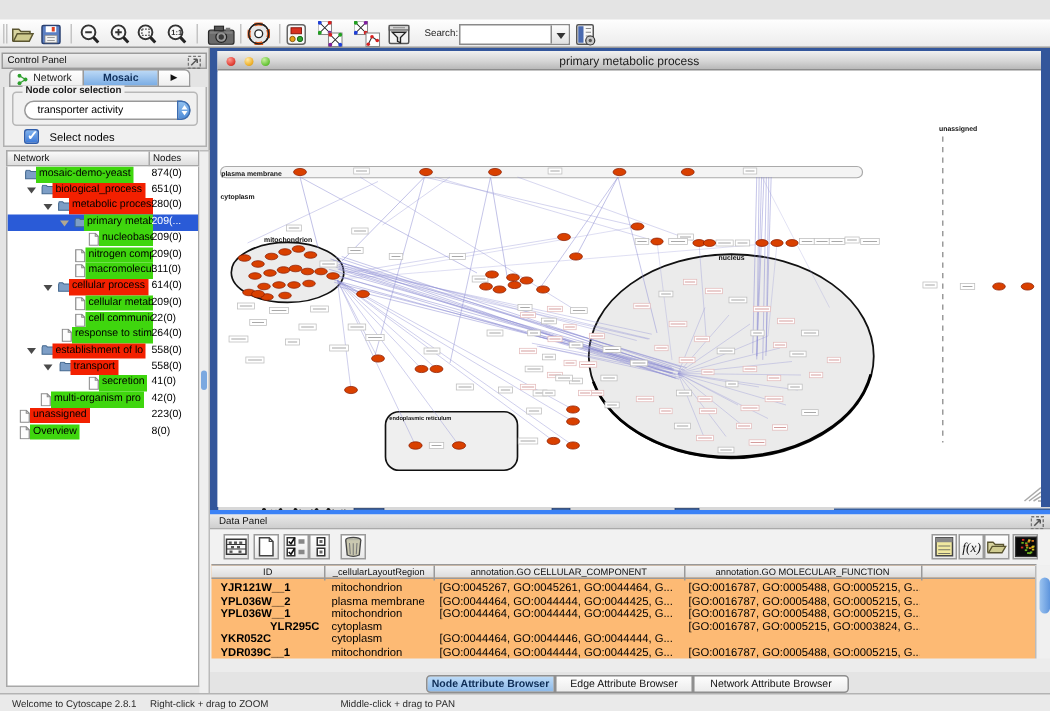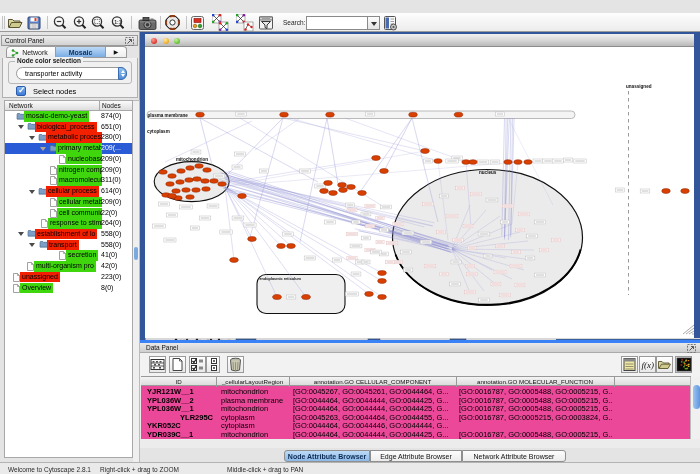--- a/index.html
+++ b/index.html
@@ -110,21 +110,21 @@
 
 #dpanel { left:140px; top:340px; width:560px; height:110px; background:#ececec;
   border-top:3px solid #3b82f6; }
 #dphead { position:absolute; left:0; top:0; width:560px; height:10px;
   background:linear-gradient(#e9e9e9,#cfcfcf); border-bottom:1px solid #aaa;
   font-size:6.5px; color:#111; line-height:10px; padding-left:6px; }
 #dptools { position:absolute; left:0; top:10px; width:560px; height:24px;
   background:#f2f2f2; }
 .dicon { position:absolute; top:3px; width:17px; height:17px;
   background:linear-gradient(#ffffff,#e8e8e8); border:1px solid #9a9a9a; }
-#dtable { position:absolute; left:1px; top:33px; width:549px; height:63px; background:#ec4899; }
+#dtable { position:absolute; left:1px; top:33px; width:549px; height:63px; background:#fdba74; }
 #dthead { position:absolute; left:0; top:0; width:550px; height:10px;
   background:linear-gradient(#f4f4f4,#dcdcdc); border-top:1px solid #999;
   border-bottom:1px solid #999; font-size:6.2px; color:#111; }
 #dthead div { position:absolute; top:1px; text-align:center; }
 .dtrow { position:absolute; left:0; width:550px; height:8.6px; font-size:7.5px;
   color:#000; white-space:nowrap; }
 .dtrow b { font-weight:bold; }
 #dpscroll { position:absolute; left:550px; top:34px; width:10px; height:62px;
   background:#f0f0f0; border-left:1px solid #bbb; }
 #dpthumb { position:absolute; left:1.5px; top:8px; width:7px; height:24px;
@@ -429,20 +429,21 @@
     <div id="treescroll">
         <div id="treethumb"></div>
       </div>
   </div>
 
   <div id="mainwin" class="abs">
     <div id="mwtitle">
       <div class="light" style="left:6px; top:3.5px; width:6px; height:6px; background:radial-gradient(circle at 35% 30%, #ff9a90, #e3443a 60%, #b01e12);"></div>
       <div class="light" style="left:18px; top:3.5px; width:6px; height:6px; background:radial-gradient(circle at 35% 30%, #ffe9a8, #f0b430 60%, #c78a10);"></div>
       <div class="light" style="left:29px; top:3.5px; width:6px; height:6px; background:radial-gradient(circle at 35% 30%, #c8f0a0, #6fc93f 60%, #3f9418);"></div>
+      <div class="t">primary metabolic process</div>
     </div>
     <div id="mwcanvas"><svg width="549" height="290" viewBox="0 0 549 290">
           <rect x="0" y="0" width="549" height="290" fill="#ffffff"></rect>
           <rect x="2.0" y="63.0" width="428" height="7.5" rx="3.7" fill="#f4f4f4" stroke="#aaa" stroke-width="0.8"></rect>
           <ellipse cx="46.7" cy="133.6" rx="37.5" ry="20" fill="#ececec" stroke="#111" stroke-width="1.1"></ellipse>
           <ellipse cx="342.5" cy="189.5" rx="95" ry="68" fill="#ebebeb" stroke="#111" stroke-width="1.2"></ellipse>
           <path d="M 250.5 206.5 A 95 68 0 0 0 435.5 201.5" fill="none" stroke="#000" stroke-width="1.8"></path>
           <rect x="112.0" y="226.5" width="88" height="39" rx="9" fill="#efefef" stroke="#111" stroke-width="1.1"></rect>
           <line x1="483.5" y1="43.0" x2="483.5" y2="247.0" stroke="#9a9a9a" stroke-width="1" stroke-dasharray="3.5,3.5"></line>
           <line x1="76.9" y1="125.3" x2="309.2" y2="196.7" stroke="#8a8ad2" stroke-width="0.55" opacity="0.60"></line>
@@ -954,21 +955,20 @@
           </div>
 <div class="dtrow" style="top:28.1px;">
             <b style="position:absolute;left:6px;width:66px;overflow:hidden;">YPL036W__1</b>
             <span style="position:absolute;left:80px;width:66px;overflow:hidden;">mitochondrion</span>
             <span style="position:absolute;left:152px;width:162px;overflow:hidden;">[GO:0044464, GO:0044444, GO:0044425, G...</span>
             <span style="position:absolute;left:318px;width:154px;overflow:hidden;">[GO:0016787, GO:0005488, GO:0005215, G...</span>
           </div>
 <div class="dtrow" style="top:36.7px;">
             <b style="position:absolute;left:6px;width:66px;overflow:hidden;text-align:right;">YLR295C</b>
             <span style="position:absolute;left:80px;width:66px;overflow:hidden;">cytoplasm</span>
-            <span style="position:absolute;left:152px;width:162px;overflow:hidden;">[GO:0045263, GO:0044464, GO:0044455, G...</span>
             <span style="position:absolute;left:318px;width:154px;overflow:hidden;">[GO:0016787, GO:0005215, GO:0003824, G...</span>
           </div>
 <div class="dtrow" style="top:45.2px;padding-left:12px;">
             <b style="position:absolute;left:6px;width:66px;overflow:hidden;">YKR052C</b>
             <span style="position:absolute;left:80px;width:66px;overflow:hidden;">cytoplasm</span>
             <span style="position:absolute;left:152px;width:162px;overflow:hidden;">[GO:0044464, GO:0044446, GO:0044444, G...</span>
           </div>
 <div class="dtrow" style="top:53.8px;">
             <b style="position:absolute;left:6px;width:66px;overflow:hidden;">YDR039C__1</b>
             <span style="position:absolute;left:80px;width:66px;overflow:hidden;">mitochondrion</span>

